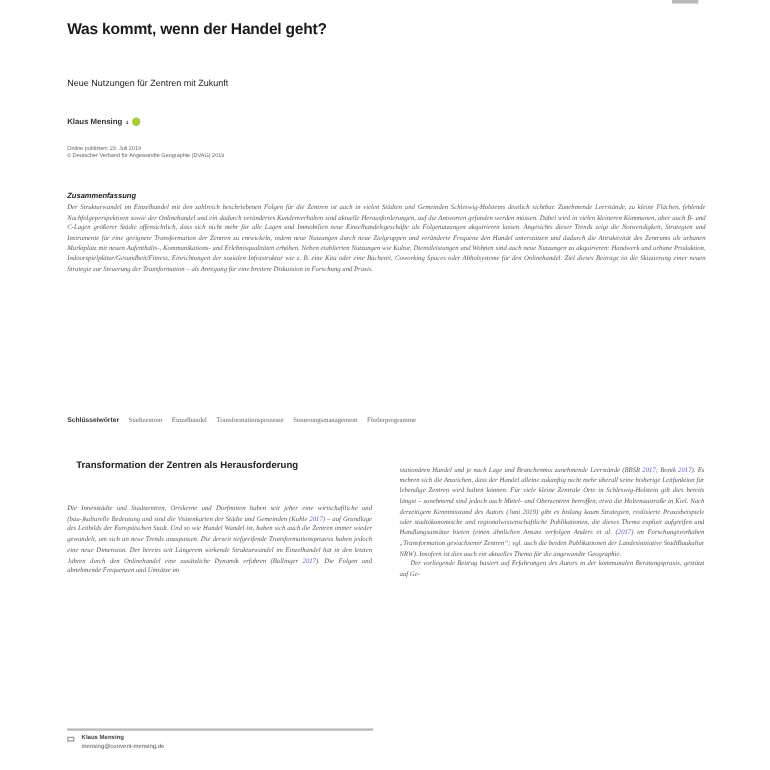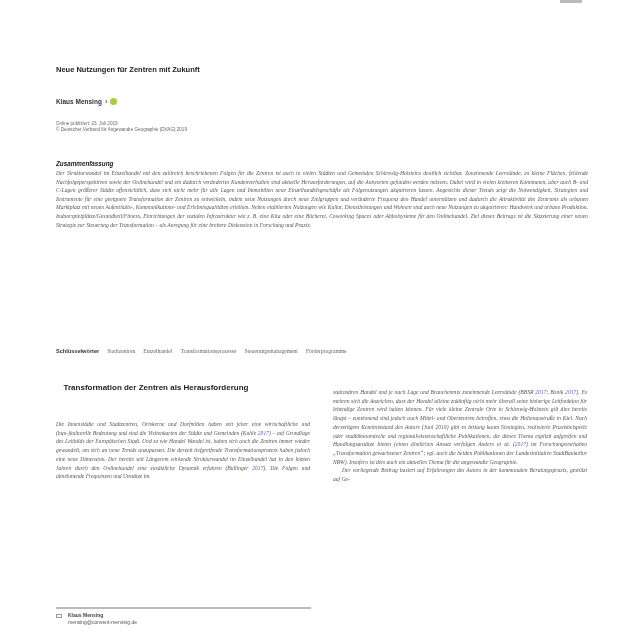--- a/index.html
+++ b/index.html
@@ -1,21 +1,21 @@
 <!DOCTYPE html>
 <html><head>
   <meta charset="utf-8">
   <style>
     * { margin: 0; padding: 0; box-sizing: border-box; }
     html, body { width: 642px; height: 642px; overflow: hidden; background: #ffffff; }
     body { position: relative; color: #222; font-family: "Liberation Serif", serif; }
     .page { position: absolute; left: 0; top: 0; width: 642px; height: 642px; }
     .corner-tag { position: absolute; left: 560px; top: 0; width: 22px; height: 3px; background: #bbb; }
     .title { position: absolute; left: 56px; top: 16px; font-family: "Liberation Sans", sans-serif; font-weight: bold; font-size: 13px; color: #1a1a1a; letter-spacing: -0.2px; }
-    .subtitle { position: absolute; left: 56px; top: 65px; font-family: "Liberation Sans", sans-serif; font-weight: bold; font-size: 7.5px; color: #222; }
+    .subtitle { position: absolute; left: 56px; top: 65px; font-family: "Liberation Sans", sans-serif; font-weight: normal; font-size: 7.5px; color: #222; }
     .author { position: absolute; left: 56px; top: 98px; font-family: "Liberation Sans", sans-serif; font-weight: bold; font-size: 6.5px; color: #333; display: flex; align-items: center; gap: 3px; }
     .orcid { display: inline-block; width: 7px; height: 7px; border-radius: 50%; background: #a6ce39; }
     .meta { position: absolute; left: 56px; top: 121px; font-family: "Liberation Sans", sans-serif; font-size: 4.6px; color: #666; line-height: 6.2px; }
     .abstract-head { position: absolute; left: 56px; top: 160px; font-family: "Liberation Sans", sans-serif; font-weight: bold; font-style: italic; font-size: 6.3px; color: #222; }
     .abstract { position: absolute; left: 56px; top: 169px; width: 532px; font-size: 5.6px; line-height: 8.6px; text-align: justify; color: #555; font-style: italic; }
     .keywords { position: absolute; left: 56px; top: 348px; font-size: 5.6px; color: #666; display: flex; gap: 8px; align-items: baseline; }
     .keywords .kw-label { font-family: "Liberation Sans", sans-serif; font-weight: bold; color: #333; font-style: normal; }
     .keywords .kw { font-style: normal; }
     .sec-head { position: absolute; left: 56px; top: 383px; width: 200px; font-family: "Liberation Sans", sans-serif; font-weight: bold; font-size: 8px; line-height: 10px; color: #222; text-align: center; }
     .col { position: absolute; width: 254px; font-size: 5.6px; line-height: 8.7px; text-align: justify; color: #555; }
@@ -27,20 +27,21 @@
     .footnote { position: absolute; left: 56px; top: 612px; font-family: "Liberation Sans", sans-serif; font-size: 5px; line-height: 7px; color: #555; display: flex; gap: 6px; }
     .mail-icon { width: 6px; height: 4px; border: 1px solid #999; margin-top: 2px; }
     .footnote .name { font-weight: bold; color: #444; }
   </style>
 </head>
 <body>
 
 <div class="page">
   <div class="corner-tag"></div>
 
+  <h1 class="title">Was kommt, wenn der Handel geht?</h1>
   <h2 class="subtitle">Neue Nutzungen für Zentren mit Zukunft</h2>
 
   <div class="author">
     <span>Klaus Mensing</span>
     <sup style="font-size:4px;">1</sup>
     <span class="orcid"></span>
   </div>
 
   <div class="meta">
     <div>Online publiziert: 23. Juli 2019</div>

